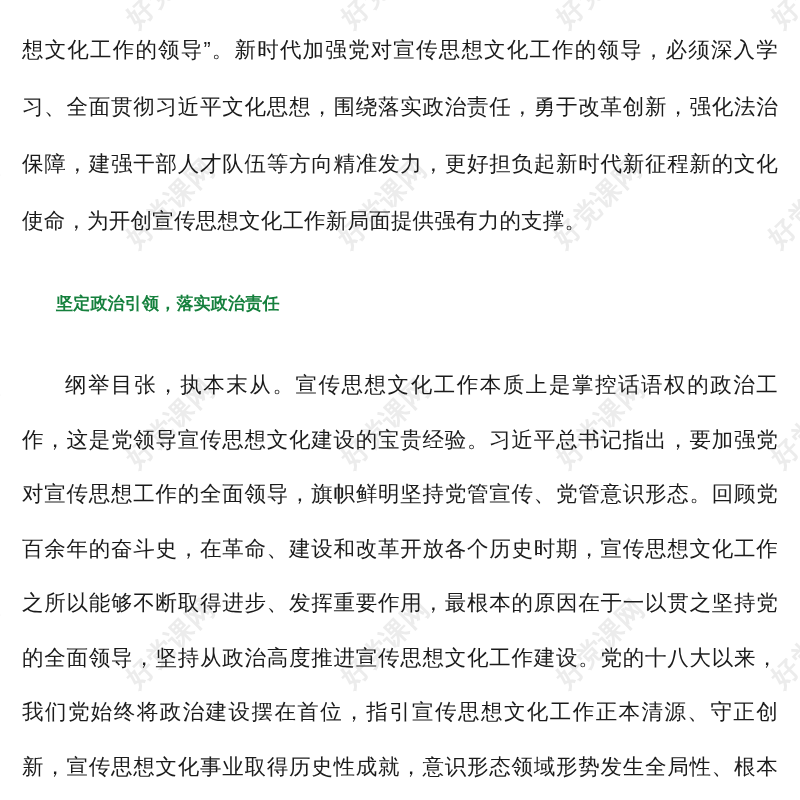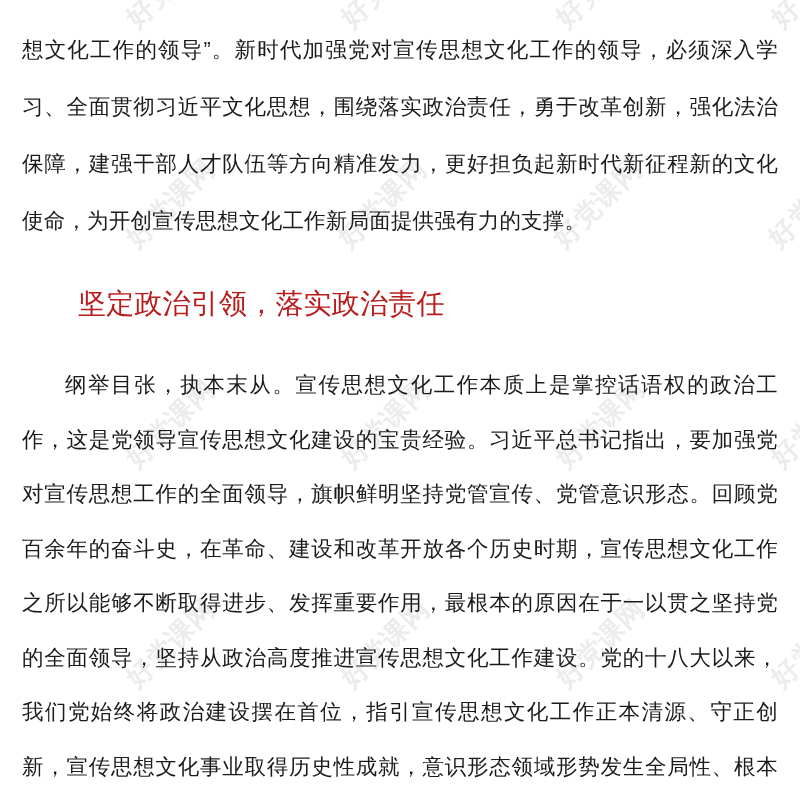--- a/index.html
+++ b/index.html
@@ -61,23 +61,23 @@
     letter-spacing: 0.2px;
     margin: 0;
     white-space: normal;
   }
 
   #paragraph-intro {
     padding-top: 6px;
   }
 
   .doc-heading {
-    color: #b91c1c;
-    font-size: 28px;
-    font-weight: 400;
+    color: #15803d;
+    font-size: 17px;
+    font-weight: 700;
     line-height: 57px;
     letter-spacing: 0.2px;
     margin: 0;
     text-indent: 2em;
     white-space: nowrap;
   }
 
   #section-heading {
     padding-top: 25px;
   }

